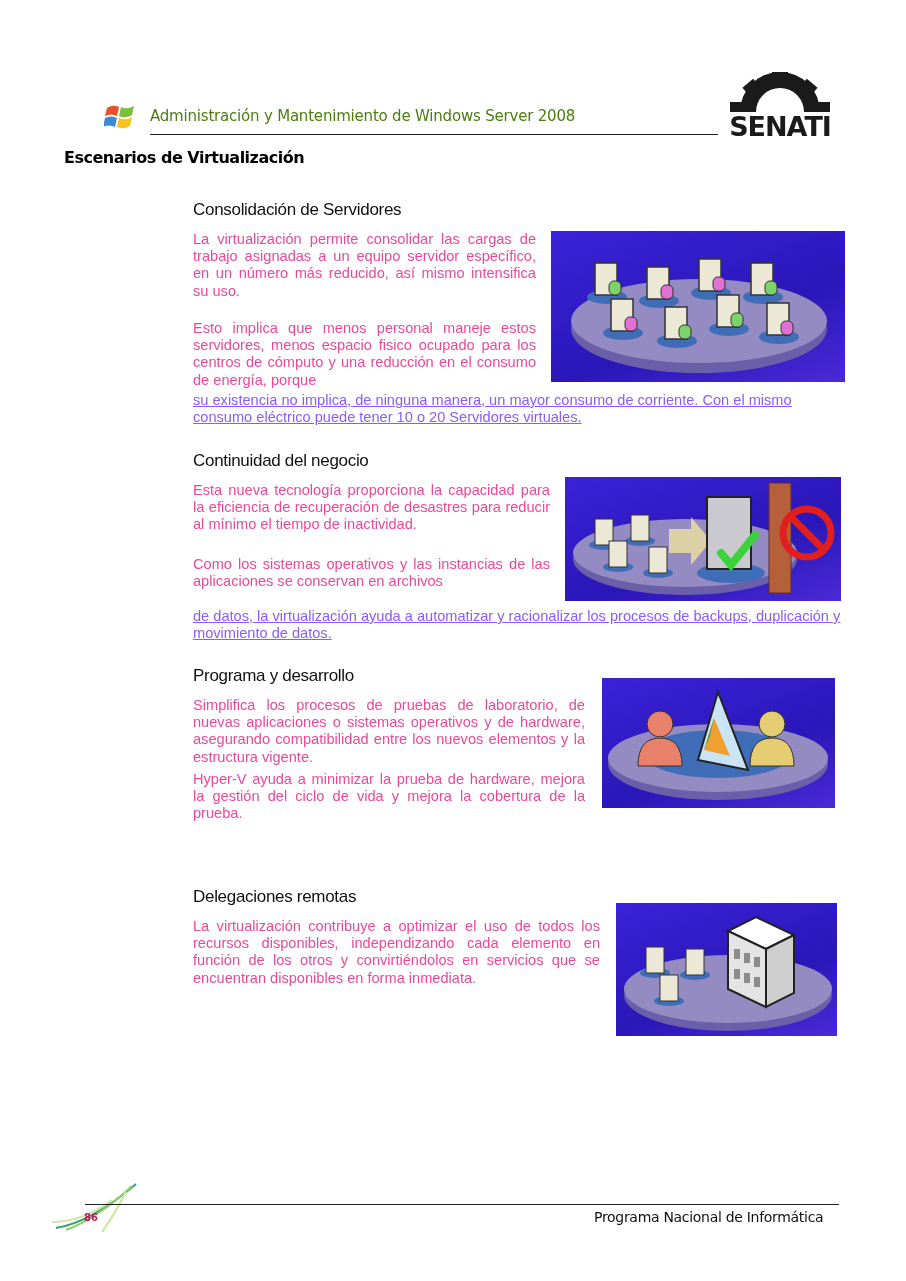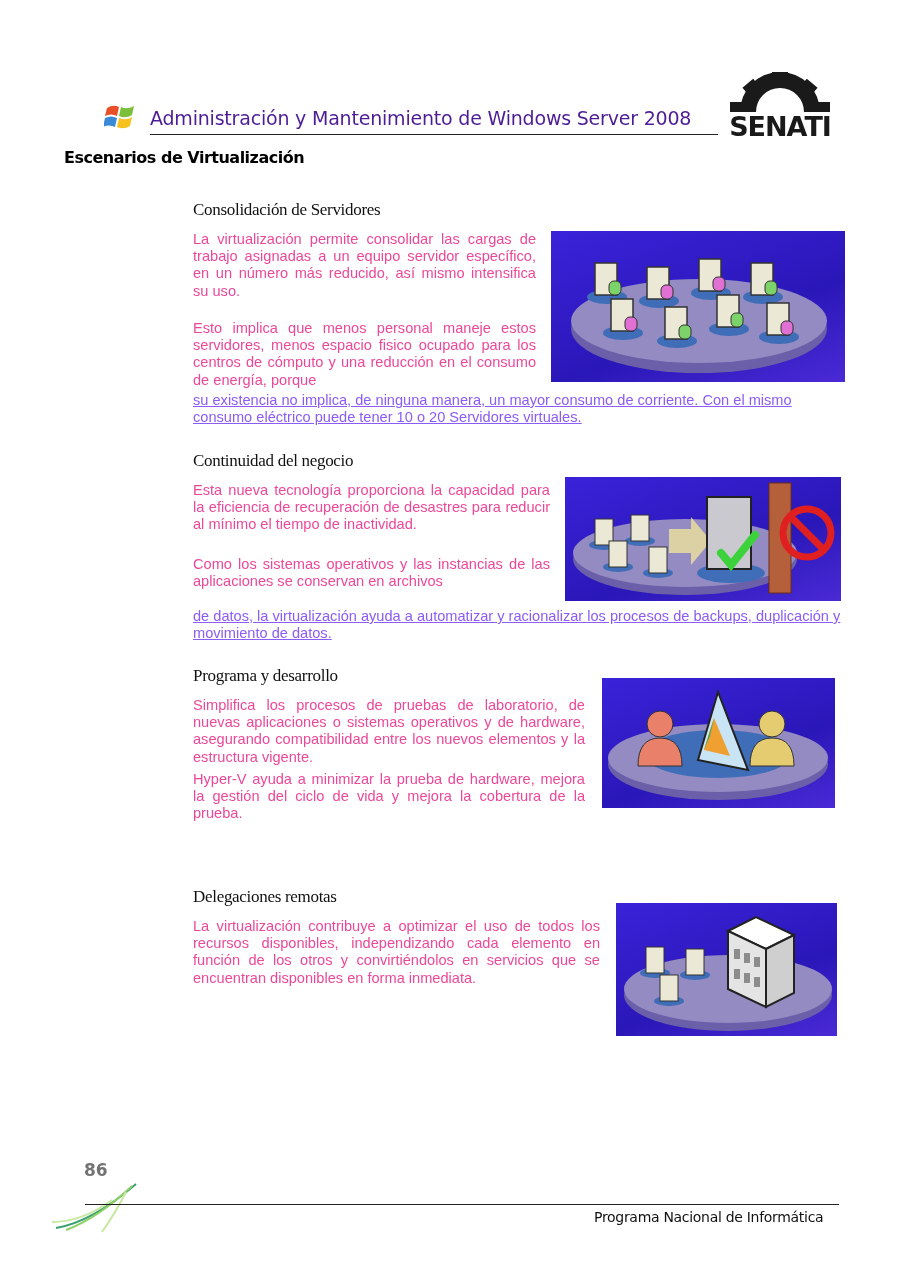--- a/index.html
+++ b/index.html
@@ -1,36 +1,36 @@
 <!DOCTYPE html>
 <html><head>
 <meta charset="utf-8">
 <style>
   html, body { margin:0; padding:0; background:#ffffff; }
   body { width:906px; height:1281px; position:relative; overflow:hidden; font-family:"Liberation Sans", sans-serif; color:#111; }
   .abs { position:absolute; }
 
   
   .win-logo { left:104px; top:102px; width:34px; height:30px; }
-  .header-title { left:150px; top:107px; font-family:"DejaVu Sans", sans-serif; font-size:19px; color:#4c1d95; letter-spacing:-0.2px; }
+  .header-title { left:150px; top:107px; font-family:"DejaVu Sans", sans-serif; font-size:15px; color:#4d7c0f; letter-spacing:-0.2px; }
   .header-rule { left:150px; top:134px; width:568px; height:1px; background:#222; }
   .senati { left:716px; top:72px; width:128px; height:66px; }
 
   .page-title { left:64px; top:148px; font-family:"DejaVu Sans", sans-serif; font-weight:bold; font-size:16px; color:#000; letter-spacing:-0.5px; }
 
-  .sec-head { font-family:Liberation Serif, serif; font-size:17px; color:#111; letter-spacing:-0.3px;text-align:center; }
+  .sec-head { font-family:Liberation Sans, sans-serif; font-size:17px; color:#111; letter-spacing:-0.3px;text-align:center; }
   .para { font-size:14.6px; line-height:17.2px; text-align:justify; color:#ec4899; }
   .para-full { font-size:14.6px; line-height:17.2px; color:#8b5cf6;text-decoration:underline; }
 
   .img-box { background:linear-gradient(160deg,#3a22d9 0%,#2a17b8 60%,#4a2ad6 100%); overflow:hidden; }
   .img-box svg { display:block; }
 
   
   .footer-rule { left:85px; top:1204px; width:754px; height:1px; background:#222; }
-  .page-num { left:84px; top:1160px; font-family:"DejaVu Sans", sans-serif; font-weight:bold; font-size:17px; color:#737373; }
+  .page-num { left:84px; top:1212px; font-family:"DejaVu Sans", sans-serif; font-weight:bold; font-size:10px; color:#be185d; }
   .footer-right { left:594px; top:1209px; font-family:"DejaVu Sans", sans-serif; font-size:14px; color:#111; letter-spacing:-0.3px; }
   .swoosh { left:52px; top:1182px; width:90px; height:52px; }
 </style>
 </head>
 <body>
 
 <svg class="abs win-logo" viewBox="0 0 34 30">
   <path d="M3 6 Q9 2 15 5 L13 14 Q7 11 1 14 Z" fill="#e8502a"></path>
   <path d="M17 5 Q23 8 30 4 L28 13 Q22 17 15 14 Z" fill="#7cbf3a"></path>
   <path d="M1 16 Q7 13 13 16 L11 25 Q5 22 -1 25 Z" fill="#3a8ad6"></path>

